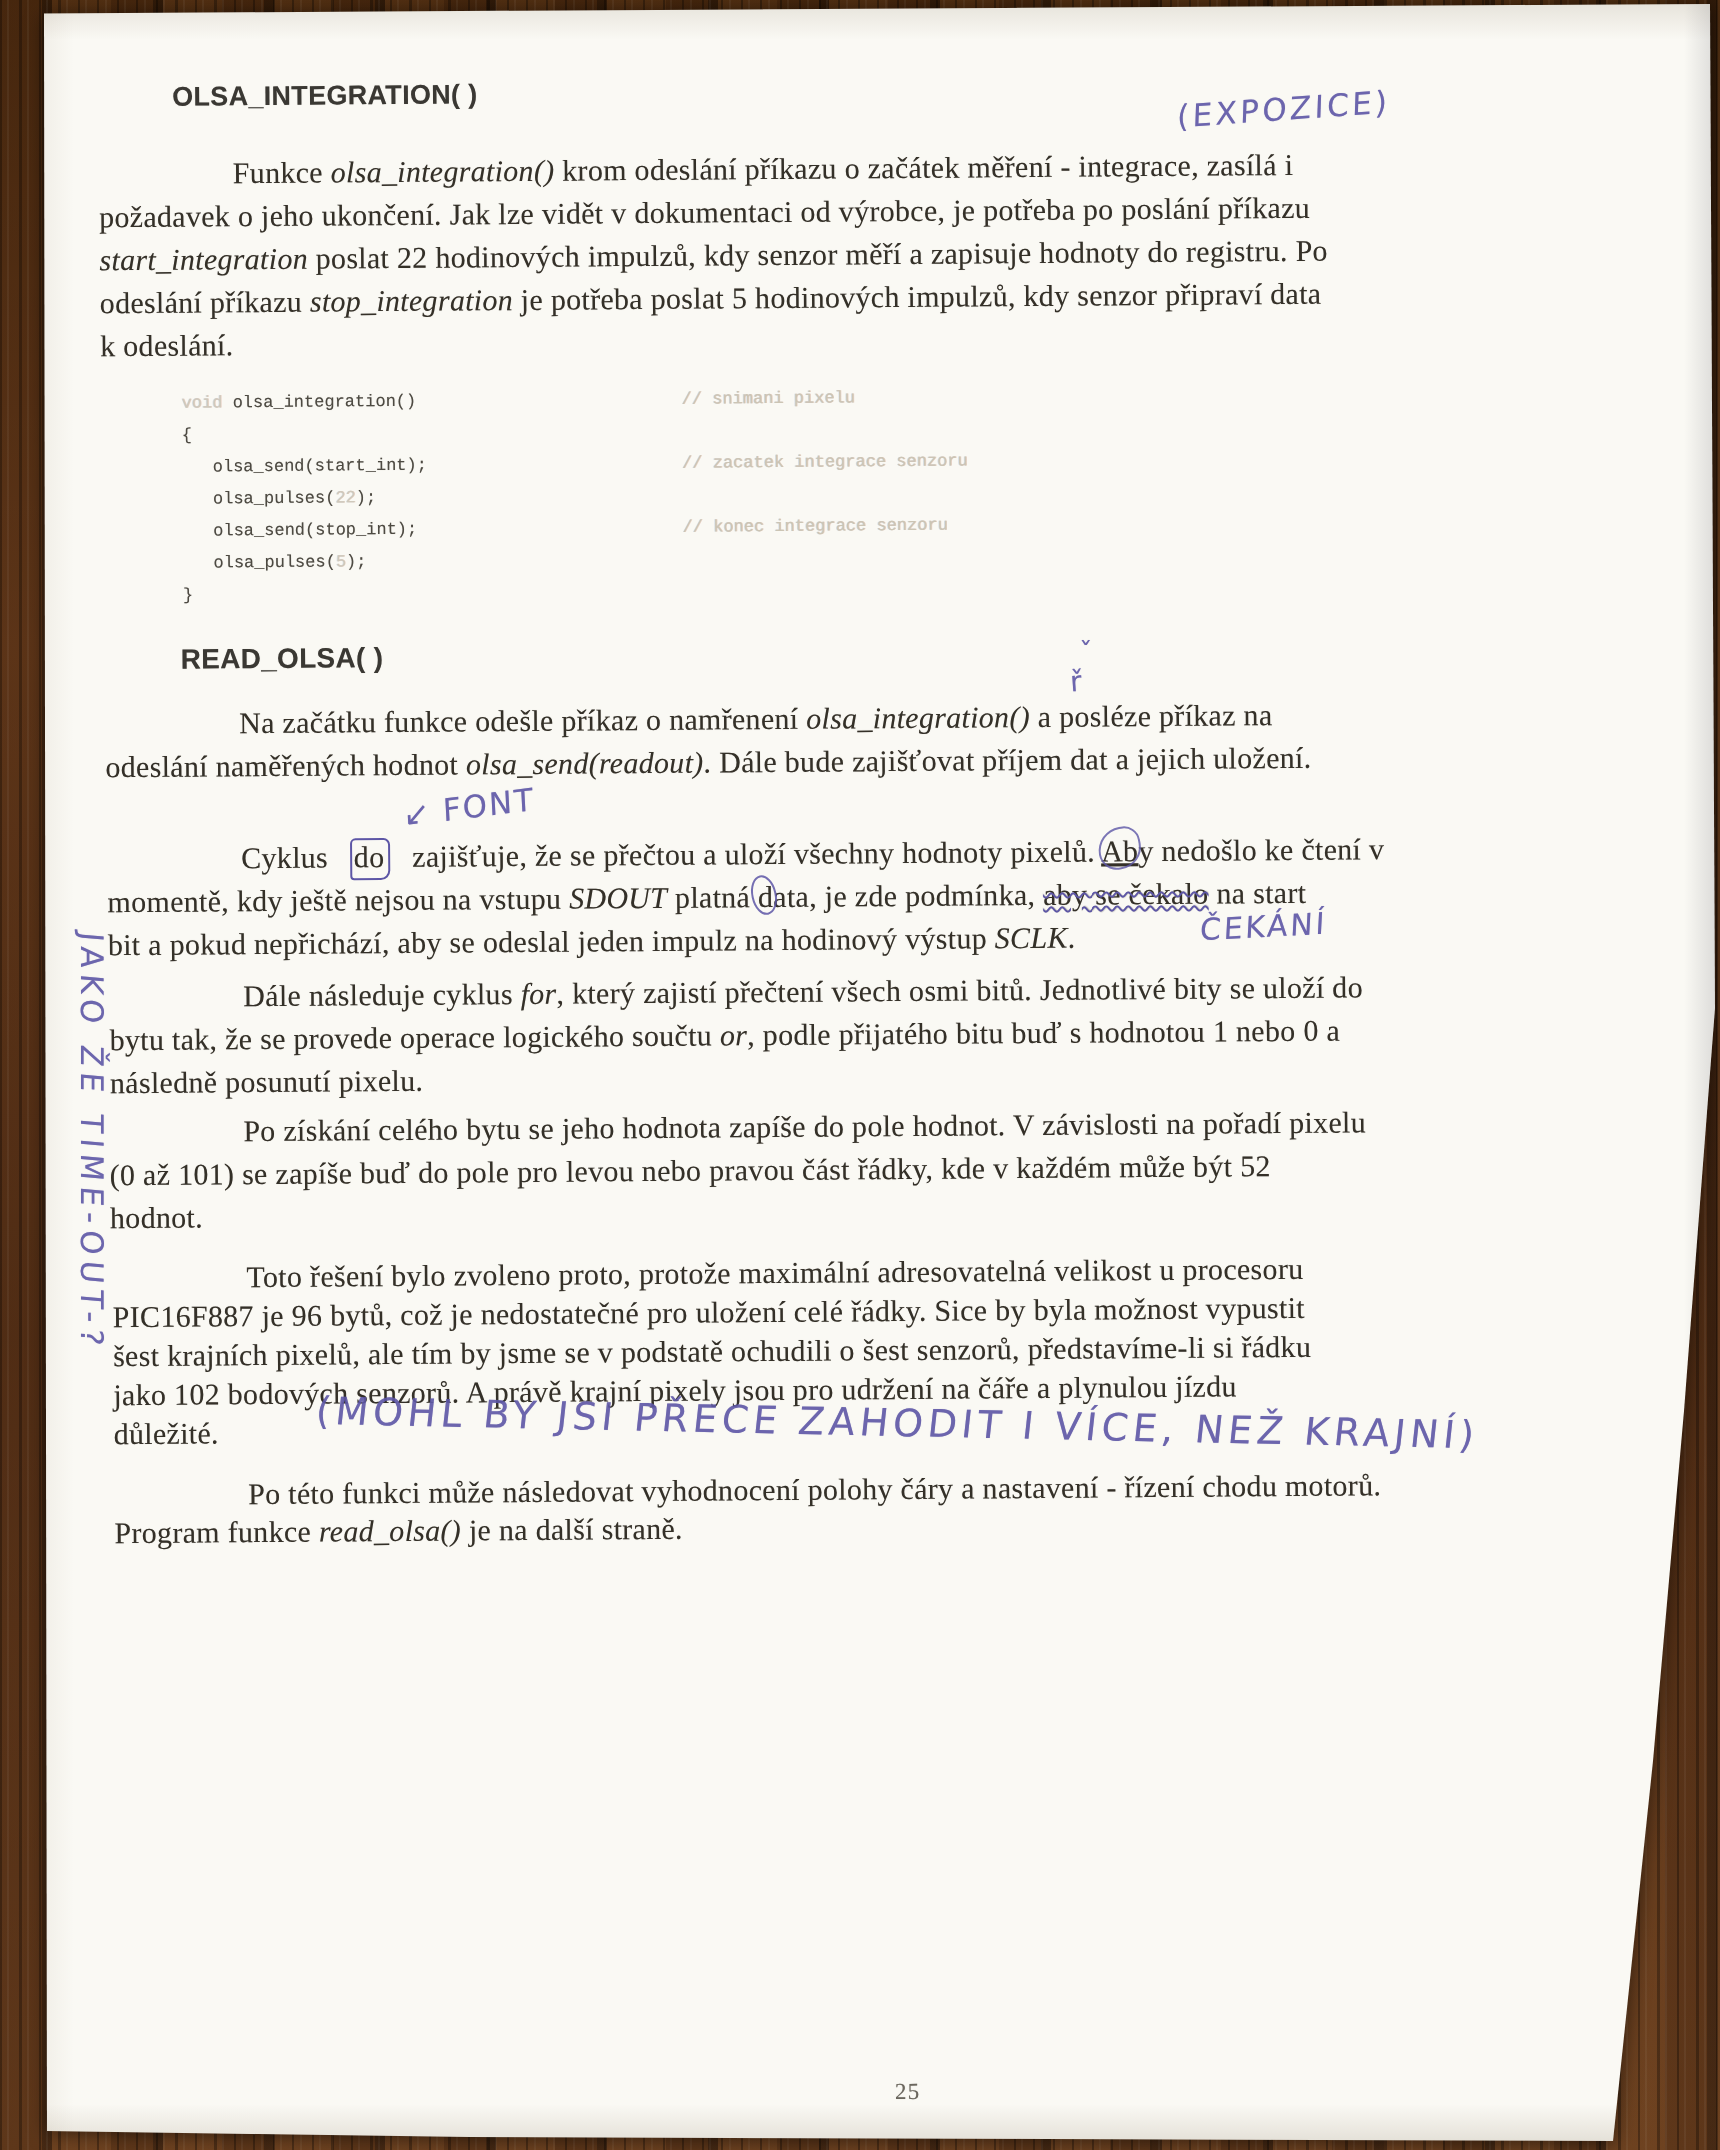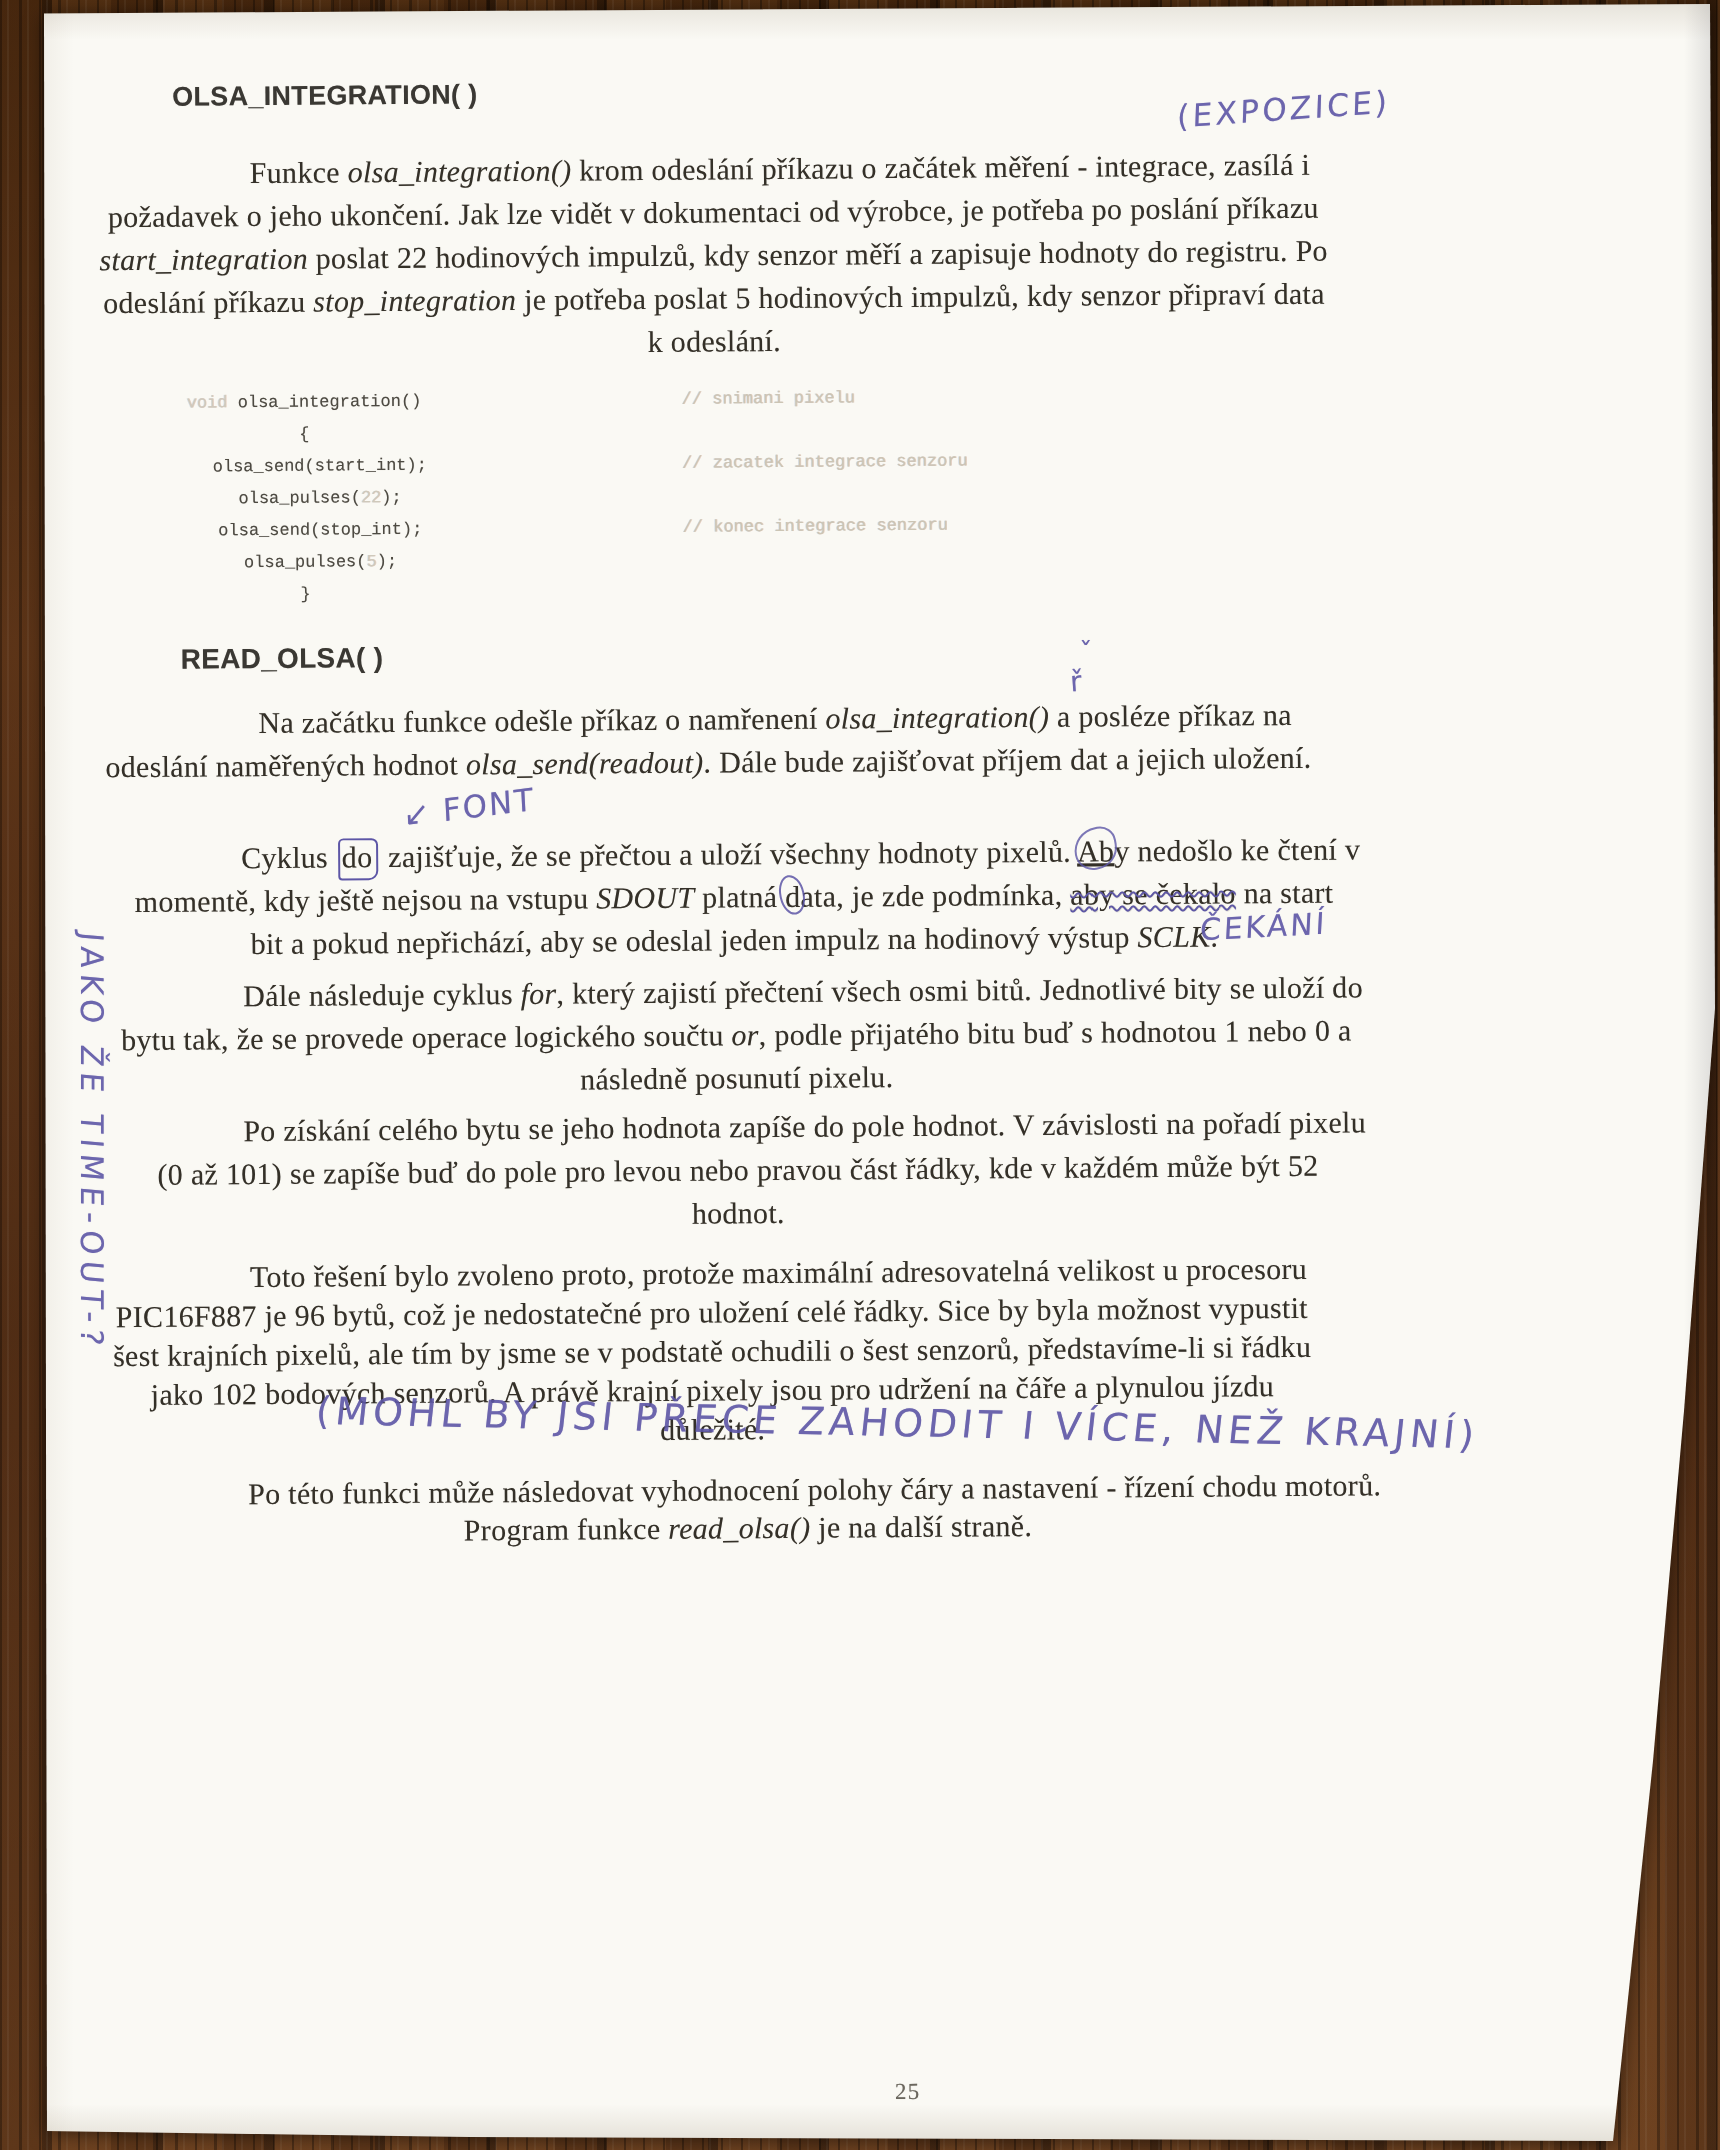--- a/index.html
+++ b/index.html
@@ -13,21 +13,20 @@
   .paper-wrap{position:absolute; inset:0; filter:drop-shadow(1.3px 2px 9.4px rgba(0,0,0,.55));}
   .paper{
     position:absolute; inset:0;
     clip-path: polygon(44px 13.4px, 1710px 4px, 1715px 1008px, 1684px 1411px, 1653px 1761px, 1613px 2141px, 470px 2137px, 47px 2131px);
     background:
       linear-gradient(90deg, rgba(120,95,60,.16), rgba(0,0,0,0) 74px),
       linear-gradient(270deg, rgba(110,110,118,.25), rgba(0,0,0,0) 37px),
       linear-gradient(180deg, rgba(100,80,50,.14), rgba(0,0,0,0) 40px),
       linear-gradient(0deg, rgba(100,80,50,.18), rgba(0,0,0,0) 47px),
       var(--paper,#faf9f4);
-    text-align: center;
   }
   .printed{
     position:absolute; inset:0;
     transform:rotate(-0.45deg); transform-origin:134px 202px;
     color:var(--text,#343028);
     font-family:"Liberation Serif", serif;
     text-shadow:0 0 0.7px rgba(60,55,45,.35);
   }
   .h{position:absolute; font-family:"Liberation Sans", sans-serif; font-weight:bold;
      font-size:27px; color:#3a3833; letter-spacing:0.3px; white-space:nowrap;}
@@ -62,21 +61,21 @@
   #ann-expozice{left:1177px; top:91px; font-size:31px; transform:rotate(-4deg) skewX(-6deg); letter-spacing:3.4px;}
   #ann-caron{left:1079px; top:637px; font-size:27px;}
   #ann-r{left:1070px; top:665px; font-size:28px; transform:rotate(-4deg);}
   #ann-font{left:403px; top:789px; font-size:31px; transform:rotate(-7deg) skewX(-4deg); letter-spacing:2px;}
   #ann-cekani{left:1200px; top:909px; font-size:30px; transform:rotate(-3deg) skewX(-6deg); letter-spacing:2.7px;}
   #ann-big{left:316px; top:1401px; font-size:38px; transform:rotate(1.2deg) skewX(-5deg); letter-spacing:4.7px;}
   #ann-margin{left:110px; top:934px; font-size:31px; transform:rotate(90deg) skewX(-5deg);
               transform-origin:0 0; letter-spacing:6px;}
   
   .ink-box{border:2px solid var(--ink,#5d56a6); border-radius:5.4px 6.7px 9.4px 4px;
-           padding:0 4px 5.4px 2px; margin:0 2px;}
+           padding:0 4px 5.4px 2px; margin:0 14px;}
   .ink-strike{text-decoration:underline line-through; text-decoration-color:var(--ink,#5d56a6);
               text-decoration-thickness:2px; text-decoration-style:wavy;}
   .ink-circle{position:relative;}
   .ink-circle::after{content:''; position:absolute; left:-6px; right:-4px; top:-5.4px; bottom:-1.3px;
            border:2px solid var(--ink,#5d56a6); border-radius:50%; transform:rotate(-12deg); opacity:.85;}
   .ink-over{position:relative;text-decoration:underline;}
   .ink-over::after{content:''; position:absolute; inset:-6.7px -2px -2px -3.4px;
            border:2px solid var(--ink,#5d56a6); border-radius:60% 40% 55% 45%;
            transform:rotate(-10deg); opacity:.8;}
 </style>

